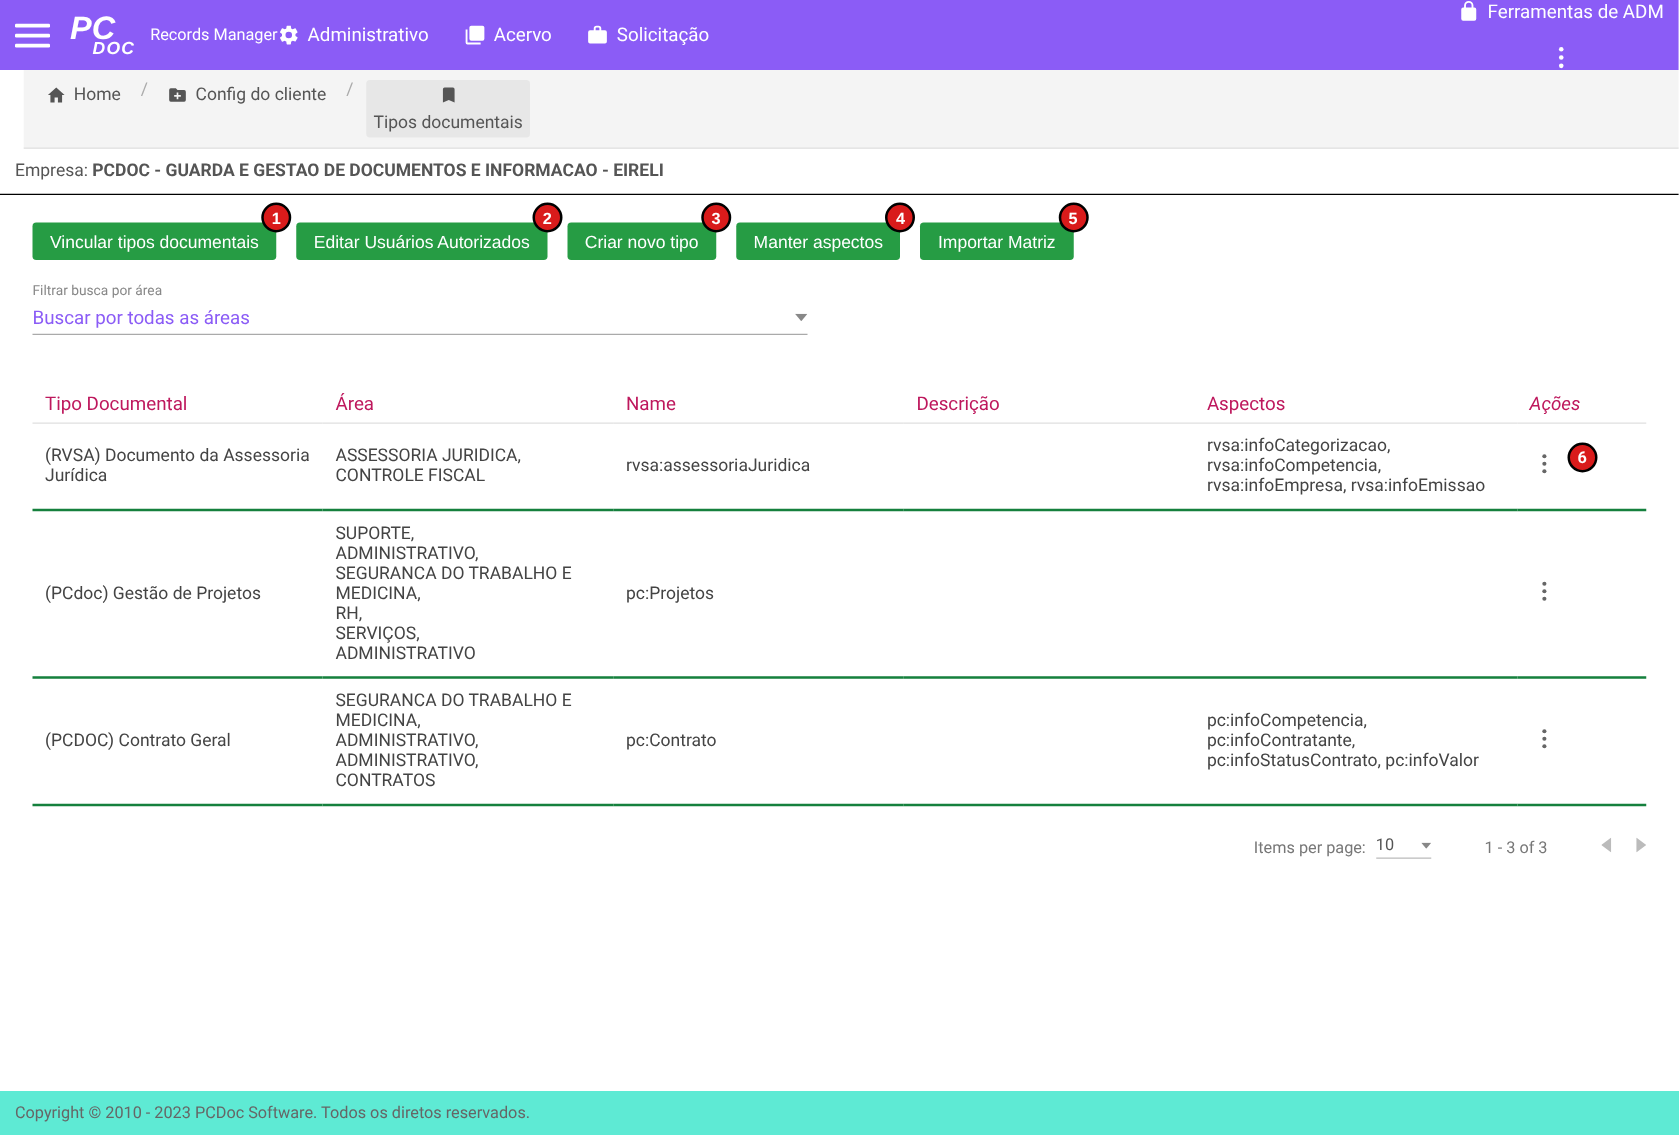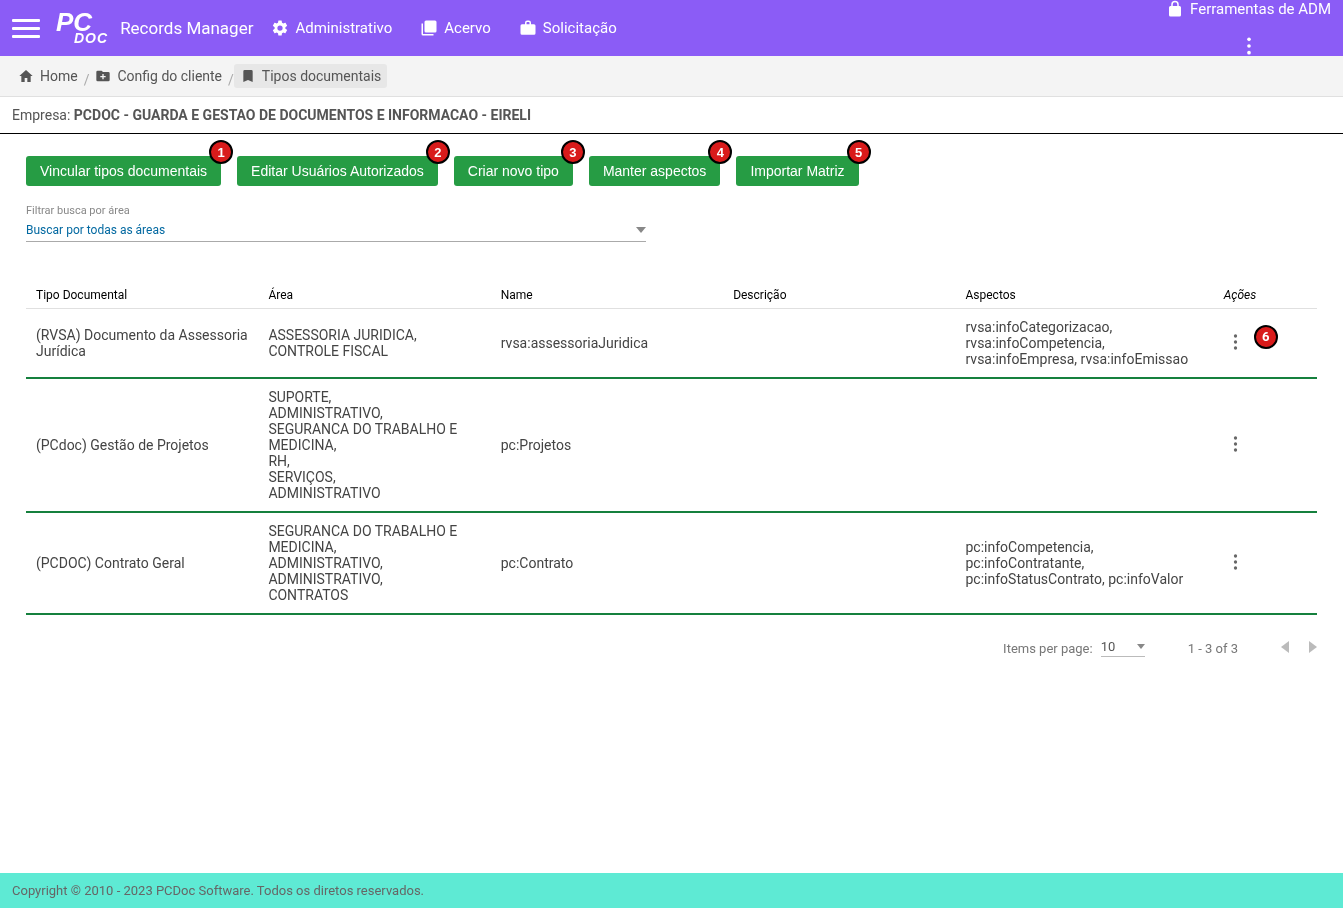--- a/index.html
+++ b/index.html
@@ -47,23 +47,22 @@
       padding-left: 4px;
     }
     .logo .line2 {
       font-size: 14px;
       letter-spacing: 1px;
       padding-left: 18px;
       display: block;
     }
     .app-title {
       color: #fff;
-      font-size: 17px;
+      font-size: 13px;
       font-weight: 400;
-      margin-right: 18px;
     }
     .top-nav {
       display: flex;
       gap: 28px;
       align-items: center;
     }
     .top-nav-item {
       display: flex;
       align-items: center;
       gap: 6px;
@@ -84,34 +83,37 @@
       width: 18px;
       height: 18px;
       display: inline-block;
       fill: currentColor;
     }
     .breadcrumbs {
       background: #f4f4f4;
       border-bottom: 1px solid #e0e0e0;
       padding: 8px 12px;
       display: flex;
-      align-items: flex-end;
-      font-size: 14px;
+      align-items: flex-start;
+      gap: 10px;
+      font-size: 14px;
+      margin-left: 19px;
     }
     .breadcrumb-item {
       display: flex;
       align-items: center;
       gap: 6px;
       color: #555;
       cursor: pointer;
       padding: 4px 6px;
       border-radius: 3px;
     }
     .breadcrumb-item.active {
       background: #e7e7e7;
+      flex-direction: column;
     }
     .breadcrumb-sep {
       color: #aaa;
     }
     .company-line {
       padding: 10px 12px;
       font-size: 14px;
       border-bottom: 1px solid #000000;
       color: #555;
     }
@@ -156,42 +158,42 @@
     .filter-block {
       padding: 18px 26px 0 26px;
     }
     .filter-label {
       font-size: 11px;
       color: #888;
       margin-bottom: 2px;
     }
     .filter-select {
       width: 620px;
-      font-size: 12px;
-      color: #0369a1;
+      font-size: 15px;
+      color: #8b5cf6;
       border: none;
       border-bottom: 1px solid #aaa;
       padding: 4px 0;
       display: flex;
       justify-content: space-between;
       align-items: center;
       cursor: pointer;
     }
     .table-wrap {
       padding: 40px 26px 12px 26px;
     }
     table {
       width: 100%;
       border-collapse: collapse;
     }
     th {
       text-align: left;
       font-weight: 400;
-      color: #000000;
-      font-size: 12px;
+      color: #be185d;
+      font-size: 15px;
       padding: 6px 10px;
       border-bottom: 1px solid #e0e0e0;
     }
     td {
       vertical-align: middle;
       padding: 10px 10px;
       font-size: 14px;
       color: #444;
       border-bottom: 2px solid #15803d;
     }

